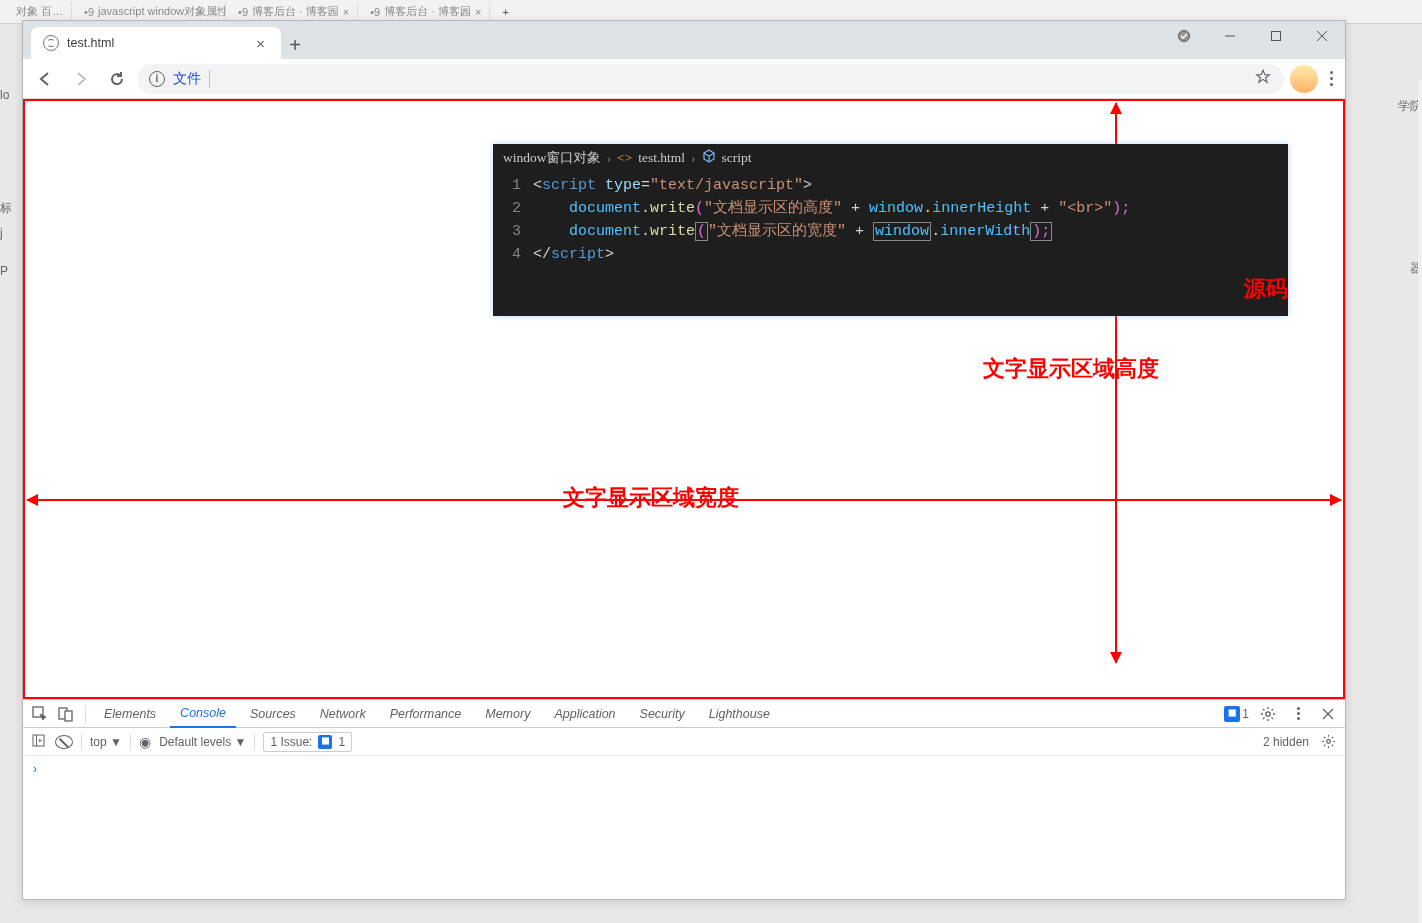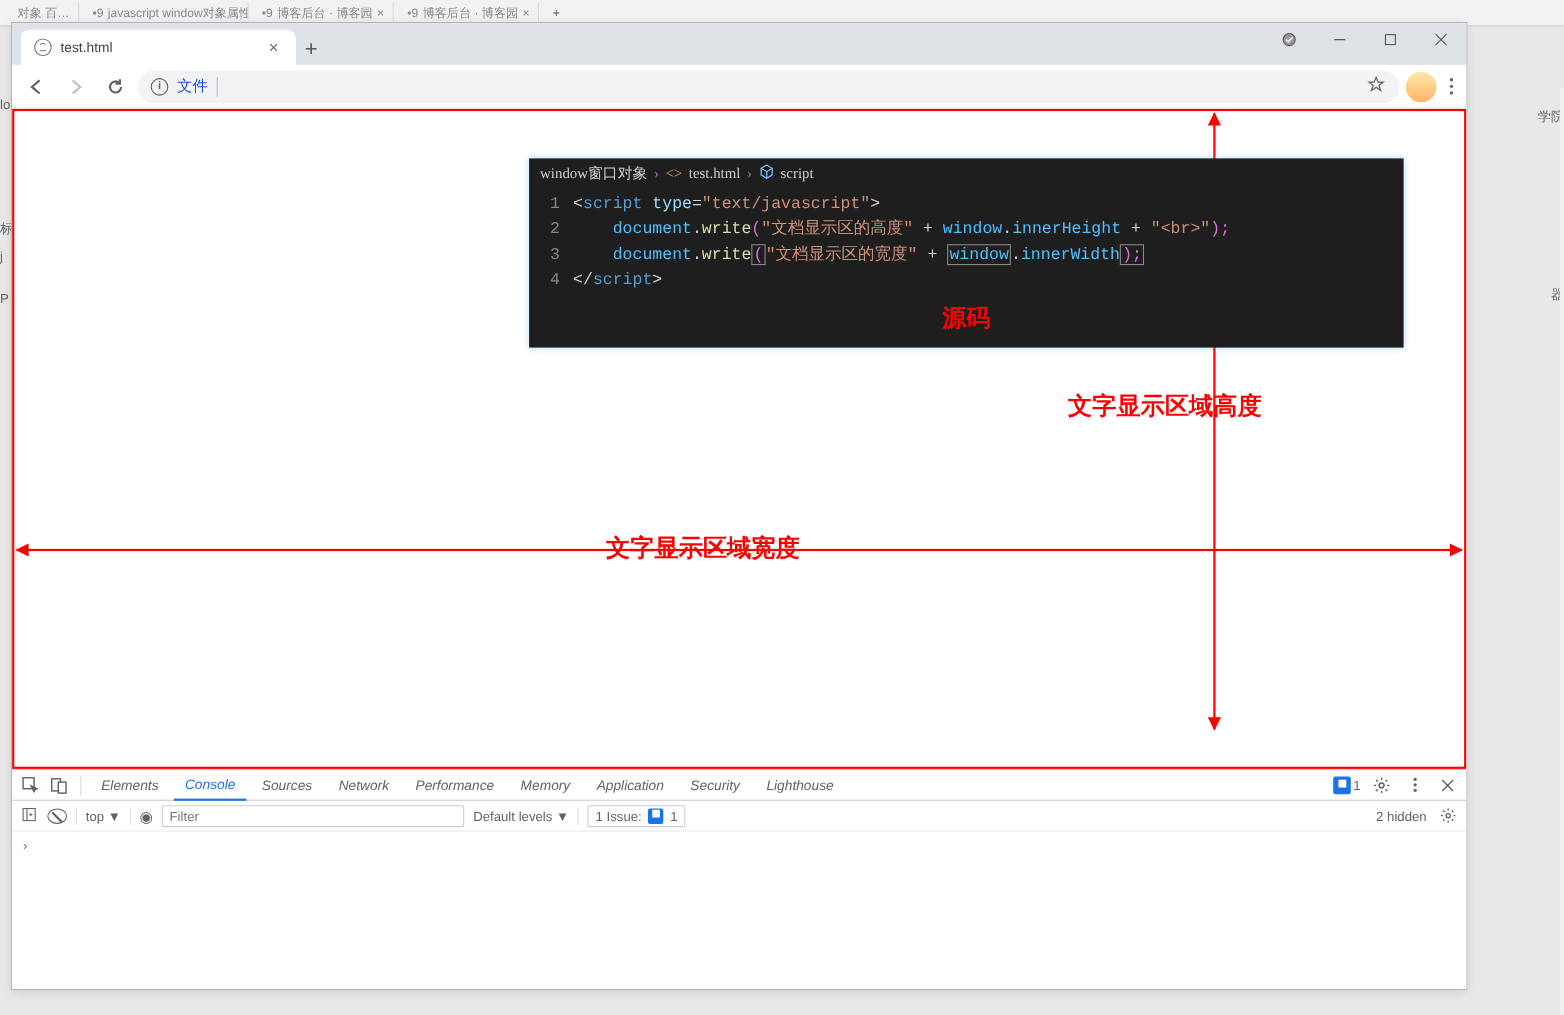--- a/index.html
+++ b/index.html
@@ -33,21 +33,21 @@
 
 
 .right-clip { position:absolute; right:0; color:#666; font-size:12px; }
 .right-clip.t1 { top:98px; } .right-clip.t4 { top:260px; }
 .left-clip { position:absolute; left:0; color:#666; font-size:12px; }
 .left-clip.a{top:88px;} .left-clip.b{top:200px;} .left-clip.c{top:226px;} .left-clip.d{top:264px;}
 
 
 .chrome-window {
   position: absolute;
-  top: 20px; left: 10px;
+  top: 20px; left: 22px;
   width: 1324px; height: 880px;
   background: #fff;
   border: 1px solid #b5b5b5;
   display: flex; flex-direction: column;
   box-shadow: 0 2px 10px rgba(0,0,0,.12);
   z-index: 5;
 }
 
 
 .win-btns { position:absolute; top:0; right:0; display:flex; height:30px; }
@@ -292,21 +292,21 @@
       </div>
       <div class="code-lines">
         <div class="gutter">
           <div>1</div>
           <div>2</div>
           <div>3</div>
           <div>4</div>
         </div>
         <div class="code"><div><span class="sp-pun">&lt;</span><span class="sp-tag">script</span><span class="sp-attr"> type</span><span class="sp-pun">=</span><span class="sp-str">"text/javascript"</span><span class="sp-pun">&gt;</span></div><div>    <span class="sp-obj">document</span><span class="sp-pun">.</span><span class="sp-fn">write</span><span class="sp-br">(</span><span class="sp-str">"文档显示区的高度"</span><span class="sp-pun"> + </span><span class="sp-obj">window</span><span class="sp-pun">.</span><span class="sp-obj">innerHeight</span><span class="sp-pun"> + </span><span class="sp-str">"&lt;br&gt;"</span><span class="sp-br">);</span></div><div>    <span class="sp-obj">document</span><span class="sp-pun">.</span><span class="sp-fn">write</span><span class="sp-br sp-box">(</span><span class="sp-str">"文档显示区的宽度"</span><span class="sp-pun"> + </span><span class="sp-obj sp-box">window</span><span class="sp-pun">.</span><span class="sp-obj">innerWidth</span><span class="sp-br sp-box">);</span></div><div><span class="sp-pun">&lt;/</span><span class="sp-tag">script</span><span class="sp-pun">&gt;</span></div></div>
       </div>
-      <div class="src-label red-label" style="position:static;">源码</div>
+      <div class="src-label red-label" style="position:static;text-align:right;">源码</div>
     </div>
   </div>
 
   <div class="devtools">
     <div class="dt-tabs">
       <div class="dt-icon">
         <svg width="16" height="16" viewBox="0 0 16 16">
             <rect x="1" y="1" width="10" height="10" stroke-width="1.3"></rect>
             <path d="M8 8l6 3-2 1-1 2z" fill="#5f6368"></path>
           </svg>
@@ -360,21 +360,20 @@
             <rect x="1" y="1" width="11" height="11" fill="none" stroke="#5f6368"></rect>
             <line x1="4.5" y1="1" x2="4.5" y2="12" stroke="#5f6368"></line>
             <path d="M7 5l3 1.5L7 8z" fill="#5f6368"></path>
           </svg>
       </span>
       <span class="stop"></span>
       <span style="width:1px;height:16px;background:#dadce0;"></span>
       <span>top ▼</span>
       <span style="width:1px;height:16px;background:#dadce0;"></span>
       <span class="eye">◉</span>
-      <input placeholder="Filter" style="">
       <span class="lvl">Default levels ▼</span>
       <span style="width:1px;height:16px;background:#dadce0;"></span>
       <span class="issuebox">
         <span>1 Issue:</span>
         <span class="issue-badge" style="width:14px;height:14px;">⯀</span>
         <span>1</span>
       </span>
       <span class="gap"></span>
       <span>2 hidden</span>
       <span class="dt-icon">

